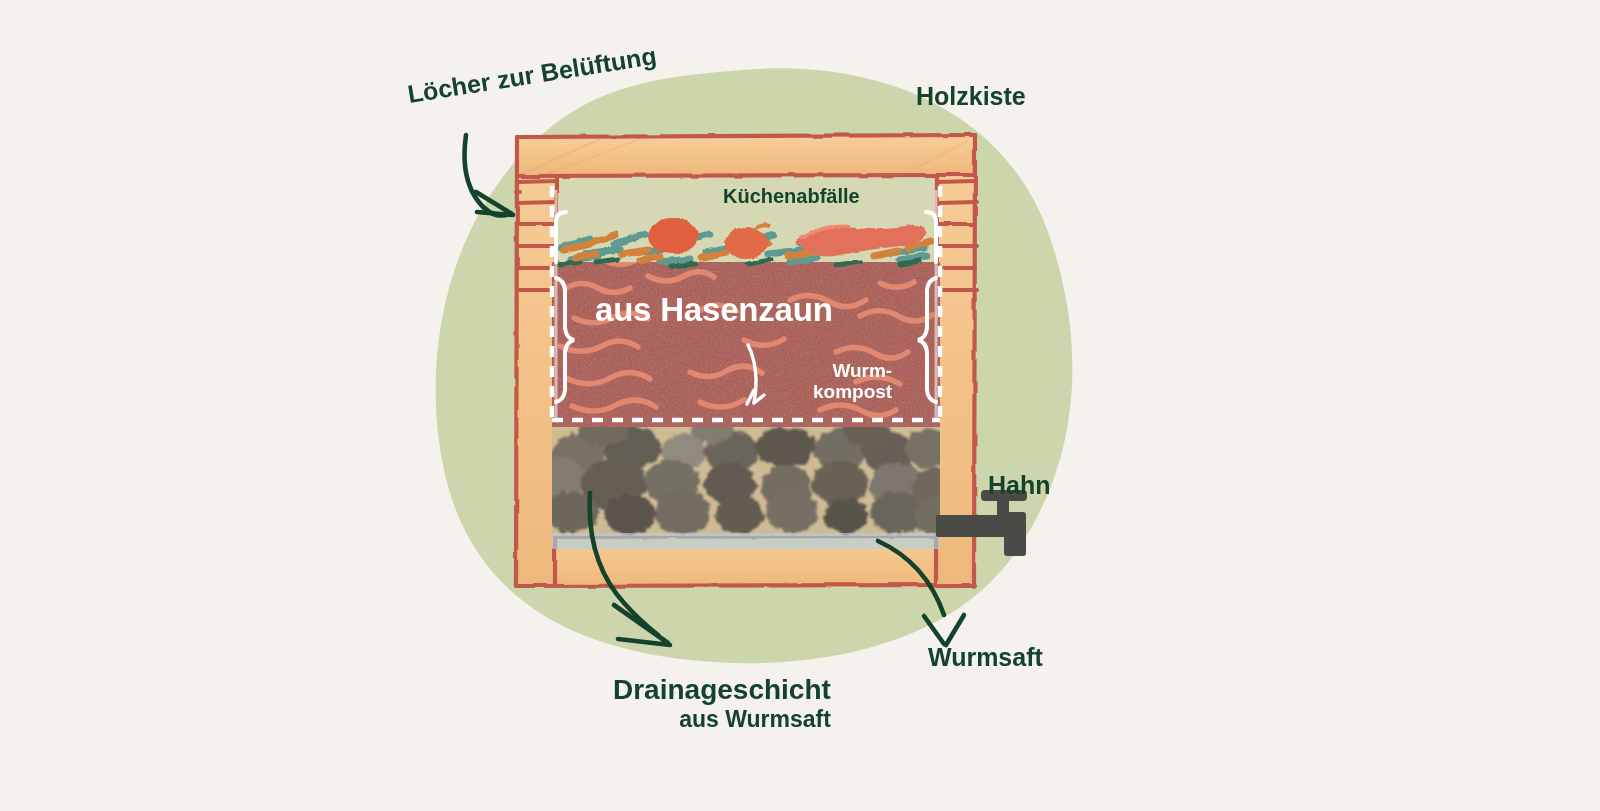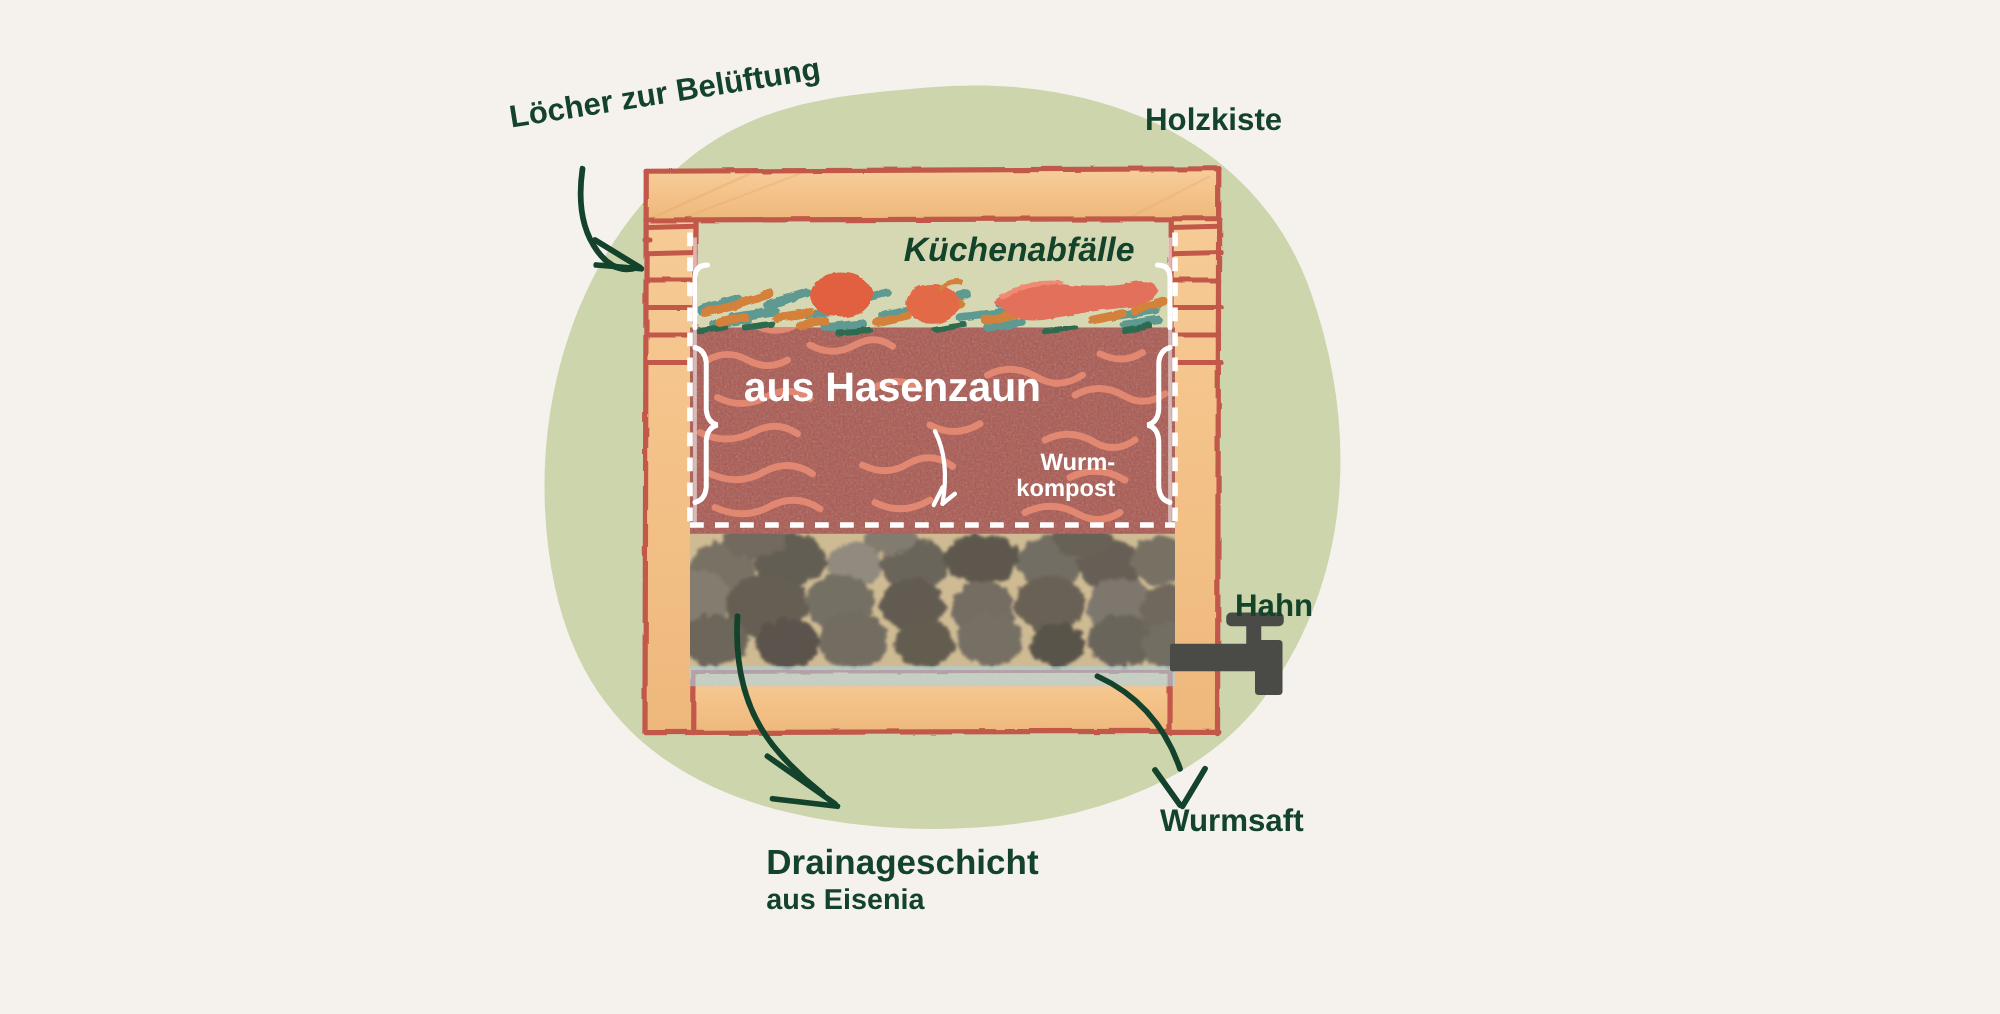--- a/index.html
+++ b/index.html
@@ -46,38 +46,37 @@
   }
   #lbl-holzkiste {
     left: 916px;
     top: 82px;
     font-size: 25px;
     text-align: right;
   }
   #lbl-kuechen {
     left: 723px;
     top: 185px;
-    font-size: 27px;
-    font-style: italic;
+    font-size: 20px;
   }
   #lbl-hahn {
     left: 988px;
     top: 471px;
     font-size: 25px;
   }
   #lbl-wurmsaft {
     left: 928px;
     top: 643px;
     font-size: 25px;
   }
   #lbl-drainage {
     left: 613px;
     top: 674px;
     font-size: 28px;
-    text-align: left;
+    text-align: right;
   }
   #lbl-drainage .lbl-sub {
     font-size: 23px;
     margin-top: 2px;
   }
   .wlbl {
     position: absolute;
     color: #ffffff;
     font-family: "Liberation Sans", sans-serif;
     font-weight: bold;
@@ -406,21 +405,21 @@
   <div class="lbl" id="lbl-holzkiste">Holzkiste</div>
 
   <div class="lbl" id="lbl-kuechen">Küchenabfälle</div>
 
   <div class="lbl" id="lbl-hahn">Hahn</div>
 
   <div class="lbl" id="lbl-wurmsaft">Wurmsaft</div>
 
   <div class="lbl" id="lbl-drainage">
     <span>Drainageschicht</span>
-    <span class="lbl-sub">aus Eisenia</span>
+    <span class="lbl-sub">aus Wurmsaft</span>
   </div>
 
   <div class="wlbl" id="lbl-chamber">
     <span class="lbl-sub">aus Hasenzaun</span>
   </div>
 
 
   <div class="wlbl" id="lbl-wurmkompost">
     <span>Wurm-</span>
     <span class="lbl-sub">kompost</span>

